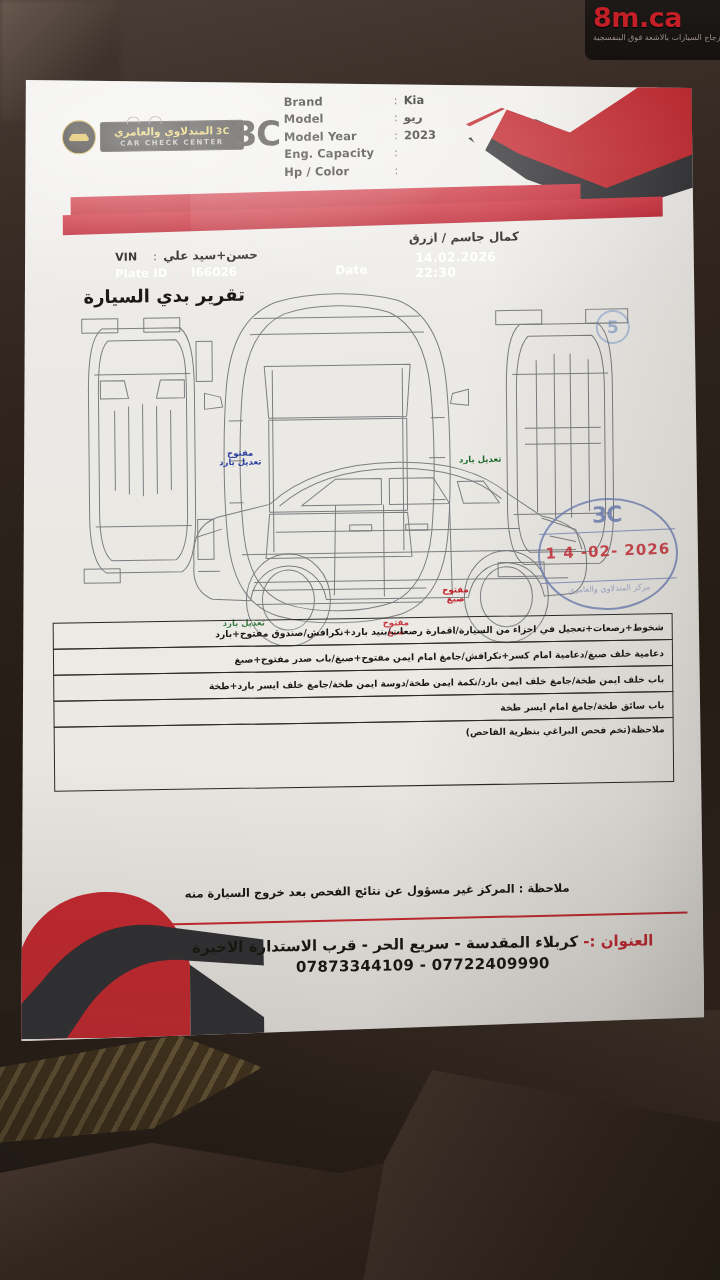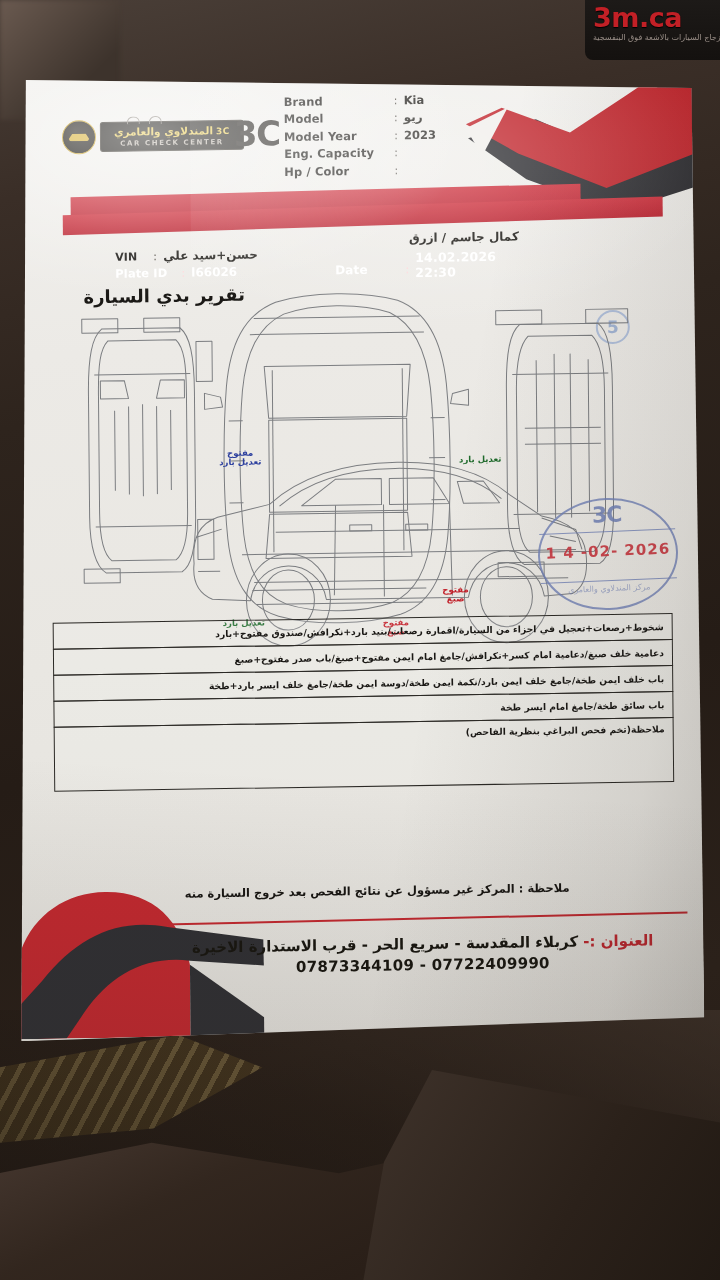--- a/index.html
+++ b/index.html
@@ -472,21 +472,21 @@
 <body>
 
 <div class="scene">
   <div class="bg-top-left"></div>
   <div class="bg-mat"></div>
   <div class="bg-fabric-fold"></div>
   <div class="bg-cloth"></div>
   <div class="bg-cloth2"></div>
 
   <div class="bg-sign">
-    <div class="sign-main">3m.ca</div>
+    <div class="sign-main">8m.ca</div>
     <div class="sign-sub">تظليل زجاج السيارات بالاشعة فوق البنفسجية</div>
   </div>
 </div>
 
 <div class="paper">
 
   <div class="swoosh-tr">
     <svg width="236" height="146" viewBox="0 0 236 146">
       <path d="M236,0 L236,120 L150,146 L60,112 L2,70 L70,52 L118,74 L176,36 L210,6 Z" fill="#2f2f33"></path>
       <path d="M236,2 L236,86 L140,122 L52,86 L0,56 L36,40 L104,66 L160,30 L206,0 Z" fill="#c2282f"></path>

